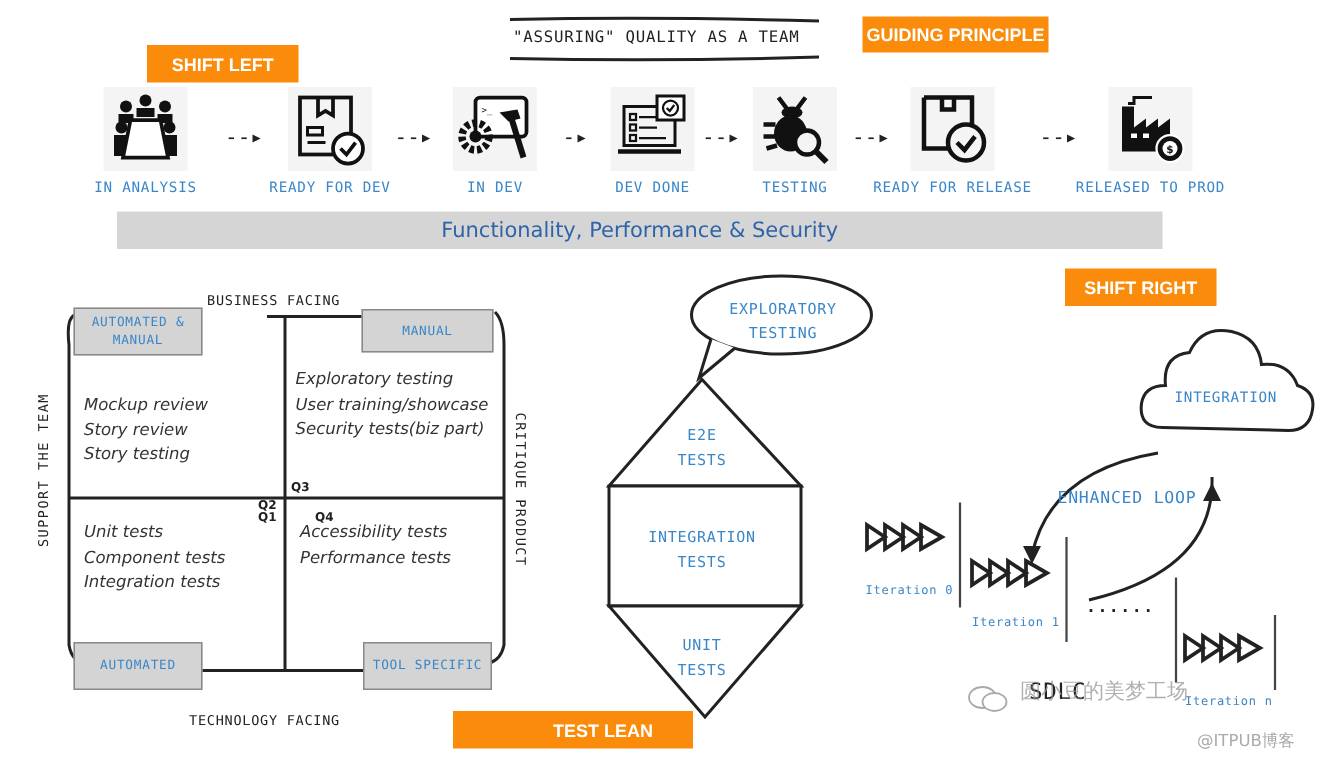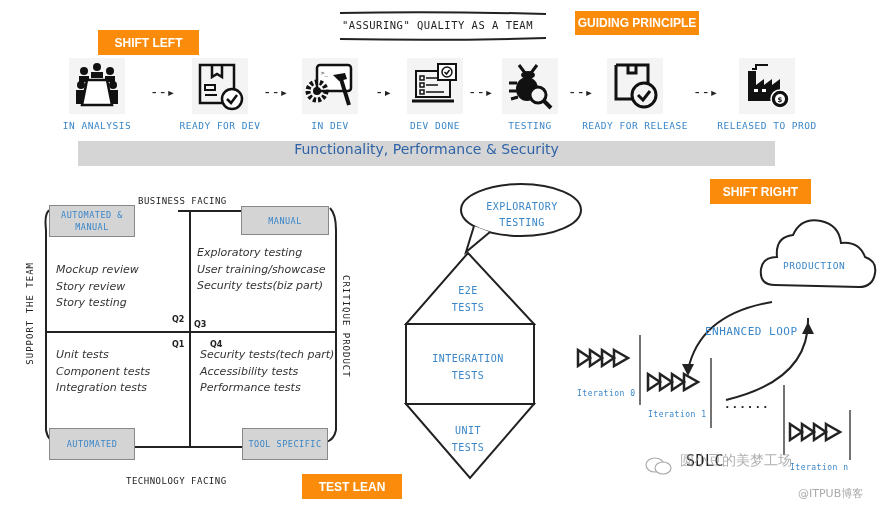--- a/index.html
+++ b/index.html
@@ -5,21 +5,21 @@
   html, body { margin:0; padding:0; background:#ffffff; }
   body { width:890px; height:508px; position:relative; overflow:hidden; font-family:"DejaVu Sans", sans-serif; }
   .abs { position:absolute; }
   .orange-tag { position:absolute; background:#fb8c0b; color:#fff; font-family:"Liberation Sans", sans-serif; font-weight:bold; font-size:12px; display:flex; align-items:center; justify-content:center; }
   .hand { font-family:"DejaVu Sans Mono", monospace; color:#3a86c8; letter-spacing:0.5px; }
   .hand-dark { font-family:"DejaVu Sans Mono", monospace; color:#222; letter-spacing:0.5px; }
   .step { position:absolute; top:58px; width:110px; text-align:center; }
   .step .icon-box { width:56px; height:56px; margin:0 auto; background:#f4f4f4; display:flex; align-items:center; justify-content:center; }
   .step .label { font-size:9.5px; margin-top:6px; white-space:nowrap; }
   .arrow { position:absolute; top:84px; font-size:14px; color:#222; font-family:"DejaVu Sans Mono", monospace; }
-  .band { position:absolute; left:78px; top:141px; width:697px; height:25px; background:#d5d5d5; display:flex; justify-content:center; color:#2f63a8; font-size:14px; font-family:"DejaVu Sans", sans-serif; }
+  .band { position:absolute; left:78px; top:141px; width:697px; height:25px; background:#d5d5d5; display:flex; align-items:center; justify-content:center; color:#2f63a8; font-size:14px; font-family:"DejaVu Sans", sans-serif; }
   .quad-text { position:absolute; font-family:"DejaVu Sans", sans-serif; font-style:italic; font-size:11px; color:#333; line-height:16.5px; }
   .qlabel { position:absolute; font-size:8px; font-weight:bold; color:#222; font-family:"DejaVu Sans", sans-serif; }
   .gray-box { position:absolute; background:#d4d4d4; border:1.5px solid #888; display:flex; align-items:center; justify-content:center; text-align:center; font-size:8.5px; line-height:12px; }
   .vert { position:absolute; writing-mode:vertical-rl; font-size:9px; letter-spacing:1px; }
   .pyr-label { position:absolute; text-align:center; font-size:10px; line-height:17px; }
 </style>
 </head>
 <body>
 
 <div class="abs" style="left:336px;top:10px;width:214px;height:32px;">
@@ -173,48 +173,47 @@
   <div>Exploratory testing</div>
   <div>User training/showcase</div>
   <div>Security tests(biz part)</div>
 </div>
 <div class="quad-text" style="left:56px;top:347px;">
   <div>Unit tests</div>
   <div>Component tests</div>
   <div>Integration tests</div>
 </div>
 <div class="quad-text" style="left:200px;top:347px;">
-  <div>Security tests(tech part)</div>
   <div>Accessibility tests</div>
   <div>Performance tests</div>
 </div>
-<div class="qlabel" style="left:172px;top:315px;">Q2</div>
+<div class="qlabel" style="left:172px;top:332px;">Q2</div>
 <div class="qlabel" style="left:194px;top:320px;">Q3</div>
 <div class="qlabel" style="left:172px;top:340px;">Q1</div>
 <div class="qlabel" style="left:194px;top:340px;padding-left:16px;">Q4</div>
 
-<div class="orange-tag" style="left:302px;top:474px;width:100px;height:25px;">TEST LEAN</div>
+<div class="orange-tag" style="left:302px;top:474px;width:120px;height:25px;padding-left:40px;">TEST LEAN</div>
 
 <svg class="abs" width="200" height="300" style="left:390px;top:180px;">
   <ellipse cx="131" cy="30" rx="60" ry="26" fill="#fff" stroke="#222" stroke-width="2"></ellipse>
   <path d="M84 46 L76 72 L100 52" fill="#fff" stroke="#222" stroke-width="2"></path>
   <polygon points="78,73 16,144 144,144" fill="#fff" stroke="#222" stroke-width="2"></polygon>
   <rect x="16" y="144" width="128" height="80" fill="#fff" stroke="#222" stroke-width="2"></rect>
   <polygon points="16,224 144,224 80,298" fill="#fff" stroke="#222" stroke-width="2"></polygon>
 </svg>
 <div class="pyr-label hand" style="left:470px;top:199px;width:104px;font-size:10px;line-height:16px;">EXPLORATORY TESTING</div>
 <div class="pyr-label hand" style="left:440px;top:282px;width:56px;">E2E TESTS</div>
 <div class="pyr-label hand" style="left:413px;top:350px;width:110px;">INTEGRATION TESTS</div>
 <div class="pyr-label hand" style="left:440px;top:422px;width:56px;">UNIT TESTS</div>
 
 <div class="orange-tag" style="left:710px;top:179px;width:101px;height:25px;">SHIFT RIGHT</div>
 <svg class="abs" width="130" height="80" style="left:755px;top:215px;">
   <path d="M20 70 Q4 70 6 54 Q8 42 22 42 Q20 22 38 20 Q46 2 66 6 Q84 10 86 28 Q104 26 110 42 Q122 46 120 58 Q118 72 104 72 Z" fill="#fff" stroke="#222" stroke-width="2"></path>
 </svg>
-<div class="abs hand" style="left:783px;top:260px;font-size:9.5px;">PRODUCTION</div>
+<div class="abs hand" style="left:783px;top:260px;font-size:9.5px;">INTEGRATION</div>
 <svg class="abs" width="200" height="140" style="left:660px;top:270px;">
   <path d="M112 32 Q40 44 28 100" fill="none" stroke="#222" stroke-width="2"></path>
   <polygon points="22,94 34,94 28,106" fill="#222"></polygon>
   <path d="M148 58 Q150 120 66 140" fill="none" stroke="#222" stroke-width="2" transform="translate(0,-10)"></path>
   <polygon points="142,64 154,64 148,52" fill="#222"></polygon>
 </svg>
 <div class="abs hand" style="left:705px;top:325px;font-size:11px;">ENHANCED LOOP</div>
 
 <svg class="abs" width="300" height="140" style="left:570px;top:330px;">
   <g fill="none" stroke="#222" stroke-width="2.5">

